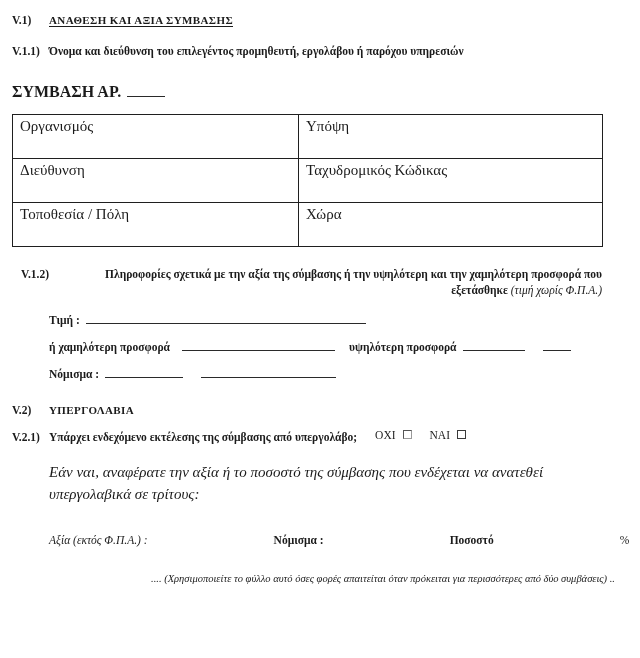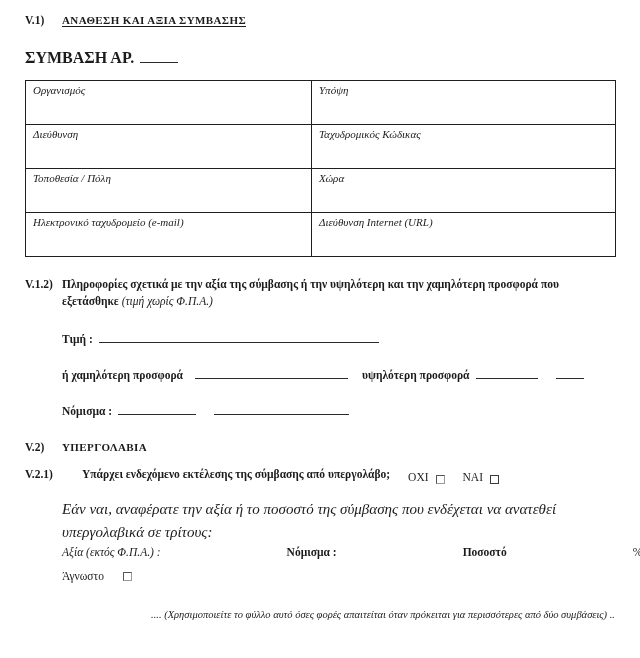--- a/index.html
+++ b/index.html
@@ -3,21 +3,21 @@
 <meta charset="utf-8">
 <style>
   * { margin:0; padding:0; box-sizing:border-box; }
   html,body { background:#ffffff; }
   body {
     width:640px; height:658px;
     font-family:"Liberation Serif","DejaVu Serif",serif;
     color:#1b1b1b;
     -webkit-font-smoothing:antialiased;
   }
-  .page { position:relative; width:640px; height:658px; padding:12px 25px 0 25px; overflow:hidden; }
+  .page { position:relative; width:640px; height:658px; padding:12px 25px 0 12px; overflow:hidden; }
 
   .row { display:flex; align-items:baseline; }
   .num { flex:0 0 37px; font-weight:bold; font-size:11.5px; white-space:nowrap; }
   .caps-title { font-weight:bold; font-size:11px; letter-spacing:.4px; }
   .underlined { text-decoration:underline; text-underline-offset:2px; }
   .bold-title { font-weight:bold; font-size:11.5px; line-height:1.45; }
 
   .sec-v1   { margin-top:2px; }
   .sec-v11  { margin-top:17px; }
 
@@ -26,63 +26,67 @@
   .fill { display:inline-block; border-bottom:1.2px solid #2a2a2a; height:12px; vertical-align:baseline; }
 
   table.addr { width:590px; margin-top:13px; border-collapse:collapse; table-layout:fixed; }
   table.addr td {
     border:1.6px solid #1f1f1f;
     height:44px; vertical-align:top;
     padding:3px 7px; font-size:11px;
   }
   table.addr col.c1 { width:286px; }
   table.addr col.c2 { width:304px; }
-  .cell-label { font-size:11px;font-style:italic; }
+  .cell-label { font-size:15px; }
 
-  .sec-v12 { margin-top:19px; }
+  .sec-v12 { margin-top:19px;text-align:right; }
   .wrap-title { width:553px; }
   .italic { font-style:italic; font-weight:normal; }
 
-  .field-line { margin-top:22px; margin-left:37px; font-size:11.5px; display:flex; align-items:baseline; white-space:nowrap; }
+  .field-line { margin-top:13px; margin-left:37px; font-size:11.5px; display:flex; align-items:baseline; white-space:nowrap; }
   .field-line .lbl { margin-right:6px; }
   .bold-lbl { font-weight:bold; }
 
   .sec-v2  { margin-top:24px; }
   .sec-v21 { margin-top:13px; }
 
-  .q-line { display:flex; align-items:flex-end; white-space:nowrap;margin-left:20px; }
+  .q-line { display:flex; align-items:flex-start; white-space:nowrap; }
   .cb {
     display:inline-block; width:9px; height:9px;
     border:1.2px solid #3a3a3a; margin-left:7px;
     position:relative; top:1px;
   }
   .cb.faint { border-color:#555; border-bottom-color:#9a9a9a; border-right-color:#9a9a9a; }
   .choice { font-size:11.5px; }
 
   .ifyes-note { margin-top:15px; margin-left:37px; width:556px; font-style:italic; font-size:15px; line-height:1.5; }
 
-  .values-line { margin-top:1px;gap:40px; }
+  .values-line { margin-top:26px;gap:40px; }
   .unknown-line { margin-top:12px; }
 
   .footer-note { margin-top:27px; text-align:right; font-style:italic; font-size:10.5px; }
 
   .gap6  { display:inline-block; width:6px; }
   .gap14 { display:inline-block; width:14px; }
   .gap18 { display:inline-block; width:18px; }
 </style>
 </head>
 <body>
 
 <div class="page">
 
   <div class="row sec-v1">
     <span class="num">V.1)</span>
     <span class="caps-title underlined">ΑΝΑΘΕΣΗ ΚΑΙ ΑΞΙΑ ΣΥΜΒΑΣΗΣ</span>
   </div>
 
+  <div class="row sec-v11">
+    <span class="num">V.1.1)</span>
+    <span class="bold-title">Όνομα και διεύθυνση του επιλεγέντος προμηθευτή, εργολάβου ή παρόχου υπηρεσιών</span>
+  </div>
 
   <div class="contract-line">
     <span>ΣΥΜΒΑΣΗ ΑΡ.</span>
     <span class="gap6"></span>
     <span class="fill" style="width:38px;"></span>
   </div>
 
   <table class="addr">
     <colgroup>
         <col class="c1">
@@ -93,24 +97,20 @@
         <td><span class="cell-label">Οργανισμός</span></td>
         <td><span class="cell-label">Υπόψη</span></td>
       </tr>
       <tr>
         <td><span class="cell-label">Διεύθυνση</span></td>
         <td><span class="cell-label">Ταχυδρομικός Κώδικας</span></td>
       </tr>
       <tr>
         <td><span class="cell-label">Τοποθεσία / Πόλη</span></td>
         <td><span class="cell-label">Χώρα</span></td>
-      </tr>
-      <tr>
-        <td><span class="cell-label">Ηλεκτρονικό ταχυδρομείο (e-mail)</span></td>
-        <td><span class="cell-label">Διεύθυνση Internet (URL)</span></td>
       </tr>
     </tbody>
   </table>
 
   <div class="row sec-v12">
     <span class="num">V.1.2)</span>
     <span class="bold-title wrap-title">
       <span>Πληροφορίες σχετικά με την αξία της σύμβασης ή την υψηλότερη και την χαμηλότερη προσφορά που εξετάσθηκε</span>
       <span class="italic">(τιμή χωρίς Φ.Π.Α.)</span>
     </span>
@@ -165,21 +165,16 @@
     <span class="gap18"></span>
     <span class="lbl bold-lbl">Νόμισμα :</span>
     <span class="fill" style="width:112px;"></span>
     <span class="gap18"></span>
     <span class="lbl bold-lbl">Ποσοστό</span>
     <span class="fill" style="width:42px;"></span>
     <span class="gap6"></span>
     <span>%</span>
   </div>
 
-  <div class="field-line unknown-line">
-    <span class="lbl">Άγνωστο</span>
-    <span class="gap6"></span>
-    <span class="cb faint"></span>
-  </div>
 
   <div class="footer-note">.... (Χρησιμοποιείτε το φύλλο αυτό όσες φορές απαιτείται όταν πρόκειται για  περισσότερες από δύο συμβάσεις) ..</div>
 
 </div>
 
 </body></html>

